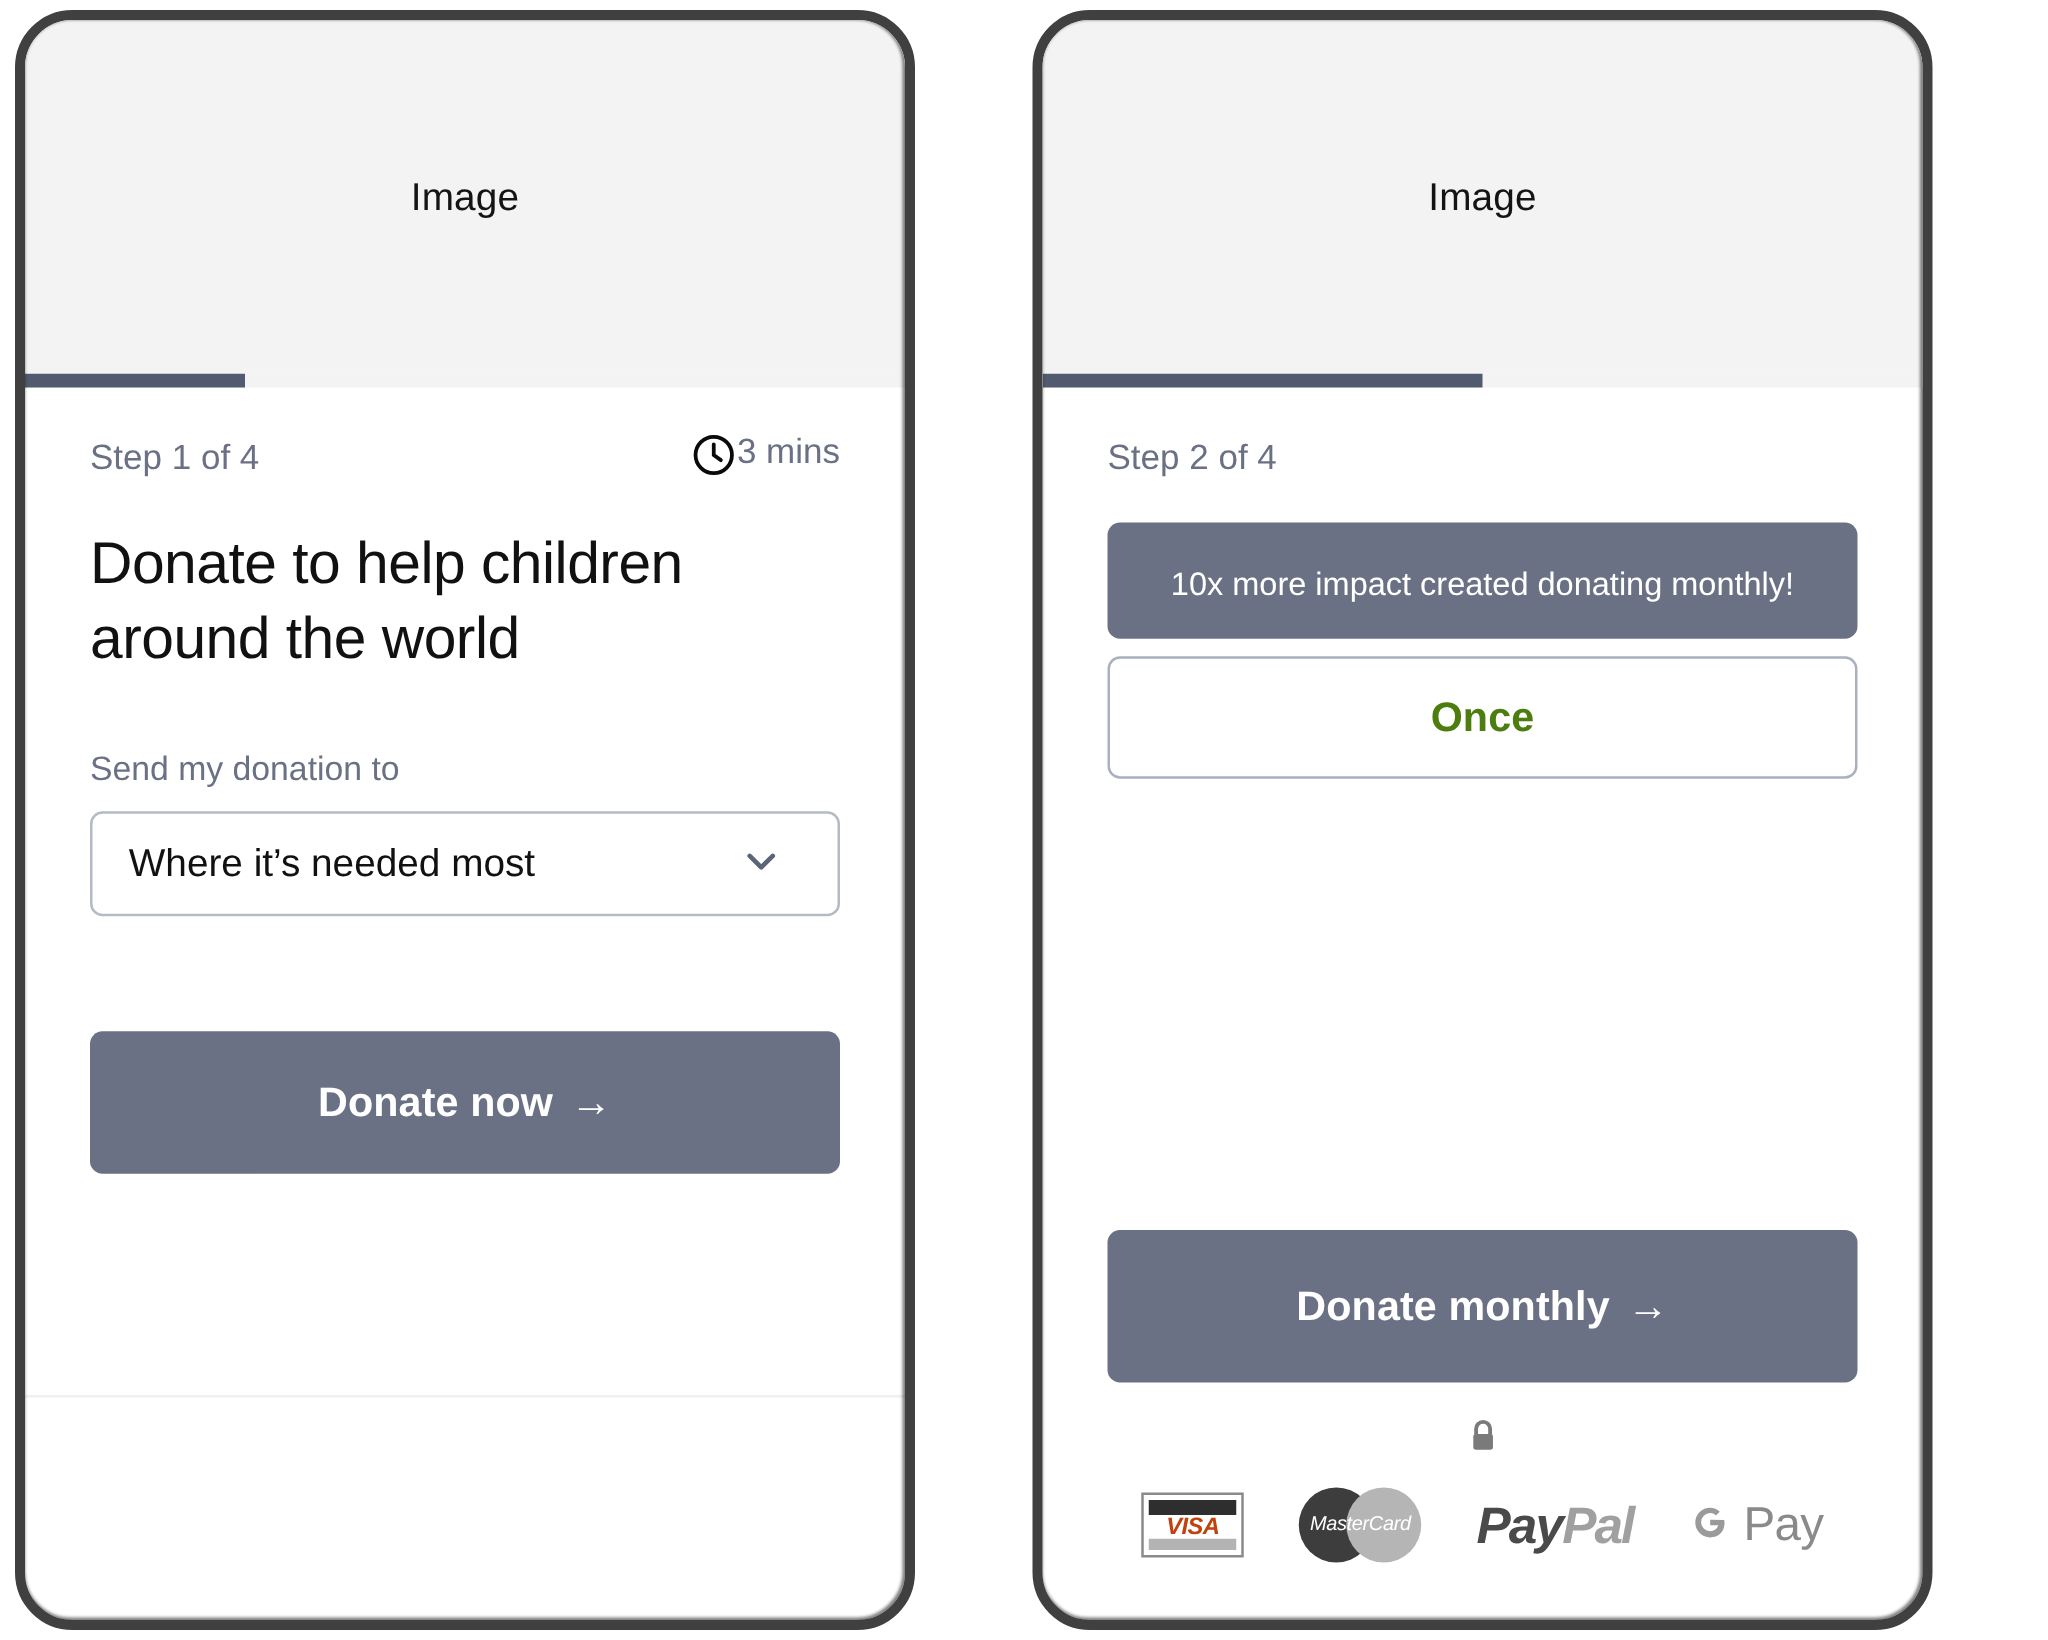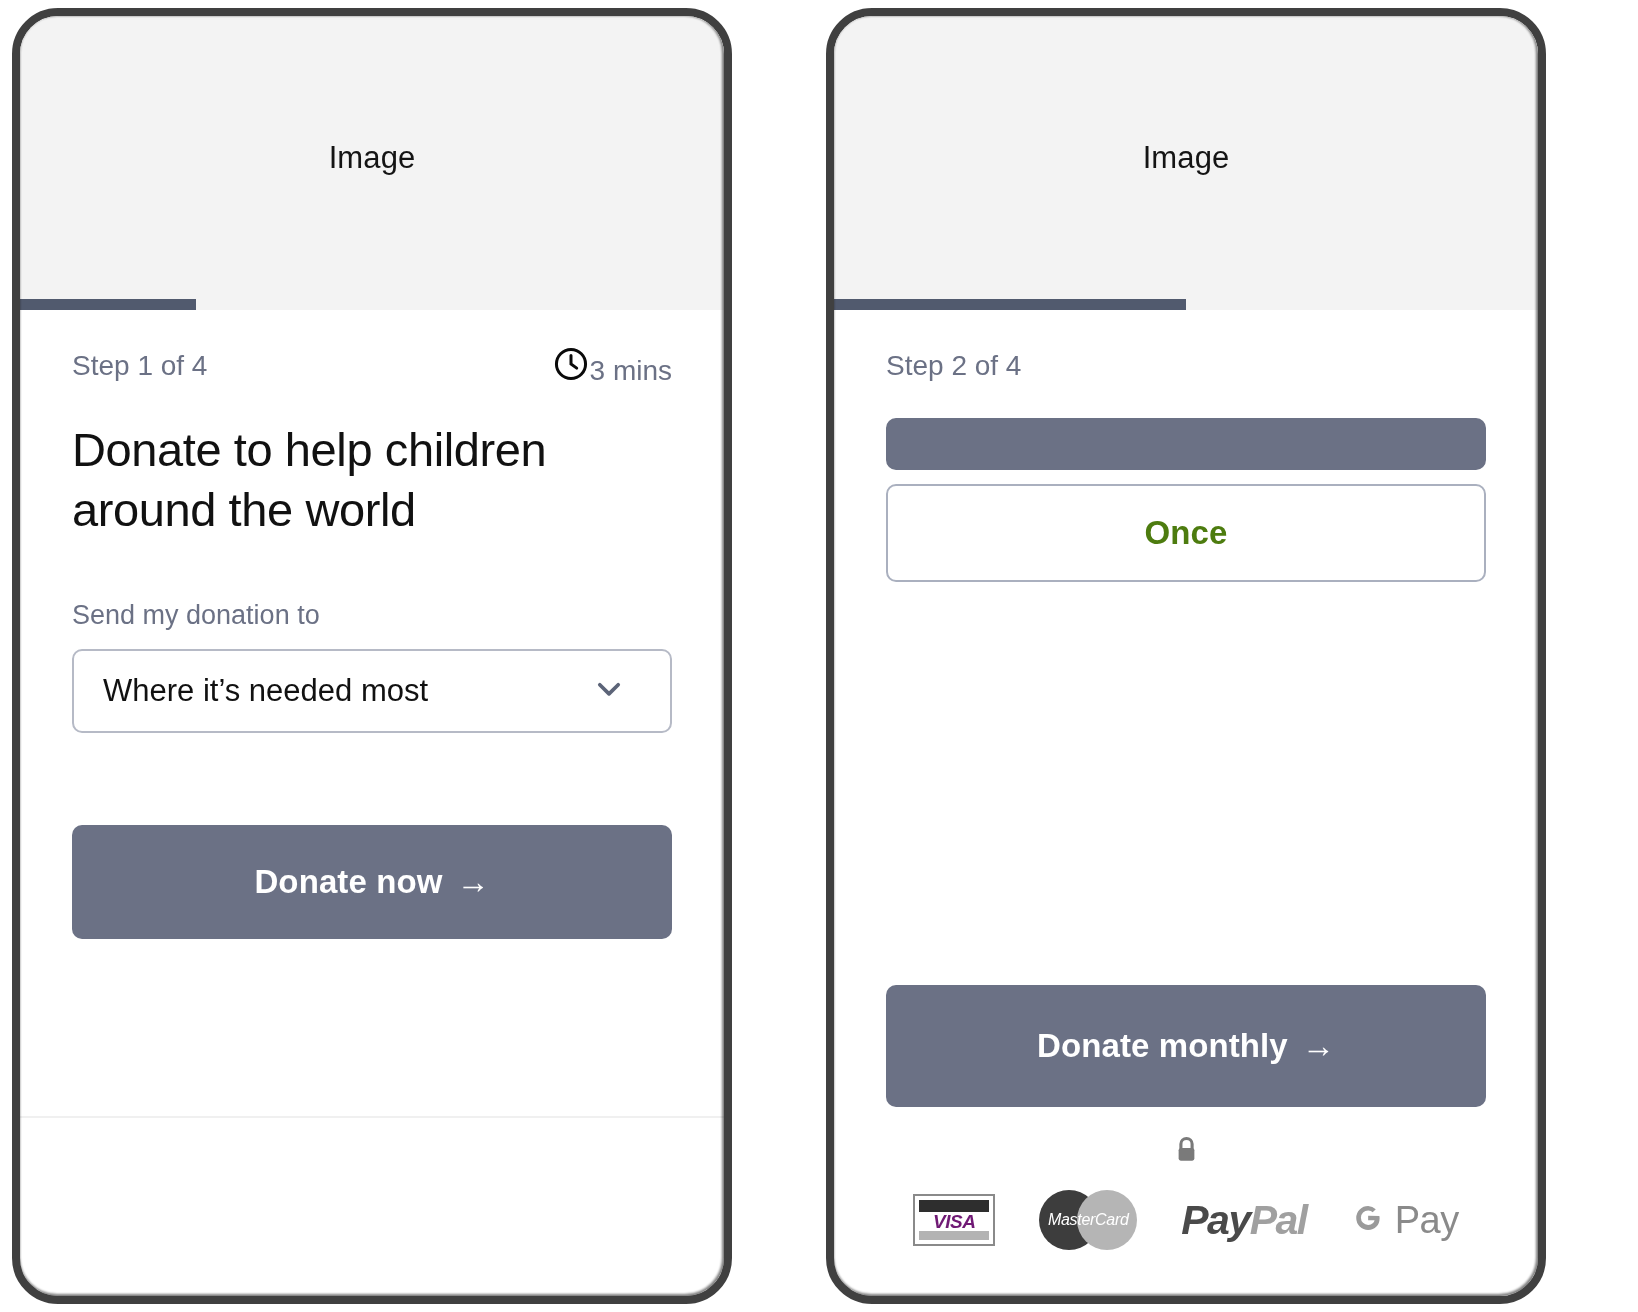--- a/index.html
+++ b/index.html
@@ -93,21 +93,21 @@
     justify-content: space-between;
     margin-top: 36px;
     height: 40px;
   }
   .step-label {
     font-size: 28px;
     color: #6b7185;
   }
   .time-chip {
     display: flex;
-    align-items: flex-end;
+    align-items: flex-start;
   }
   .clock-icon { display: block; }
   .time-text {
     font-size: 28px;
     color: #6b7185;
   }
 
   .headline {
     margin: 34px 0 0 0;
     font-size: 47px;
@@ -254,21 +254,21 @@
     display: flex;
     flex-direction: column;
     justify-content: space-between;
     padding: 4px;
   }
   .visa-bar-top { height: 12px; background: #2e2e2e; }
   .visa-word {
     font-size: 19px;
     font-weight: bold;
     font-style: italic;
-    color: #701a75;
+    color: #c2410c;
     text-align: center;
     line-height: 1;
     letter-spacing: -0.5px;
   }
   .visa-bar-bot { height: 9px; background: #b3b3b3; }
 
   
   .mc { position: relative; width: 98px; height: 60px; }
   .mc-c1, .mc-c2 {
     position: absolute; top: 0;
@@ -377,20 +377,21 @@
 
     <div class="content">
 
       <div class="step-row">
         <span class="step-label">Step 2 of 4</span>
       </div>
 
       <div class="freq-list">
 
         <div class="freq-option selected">
+          <span class="freq-sub">10x more impact created donating monthly!</span>
         </div>
 
         <div class="freq-option unselected">
           <span class="freq-title">Once</span>
         </div>
 
       </div>
 
       <div class="spacer"></div>
 

